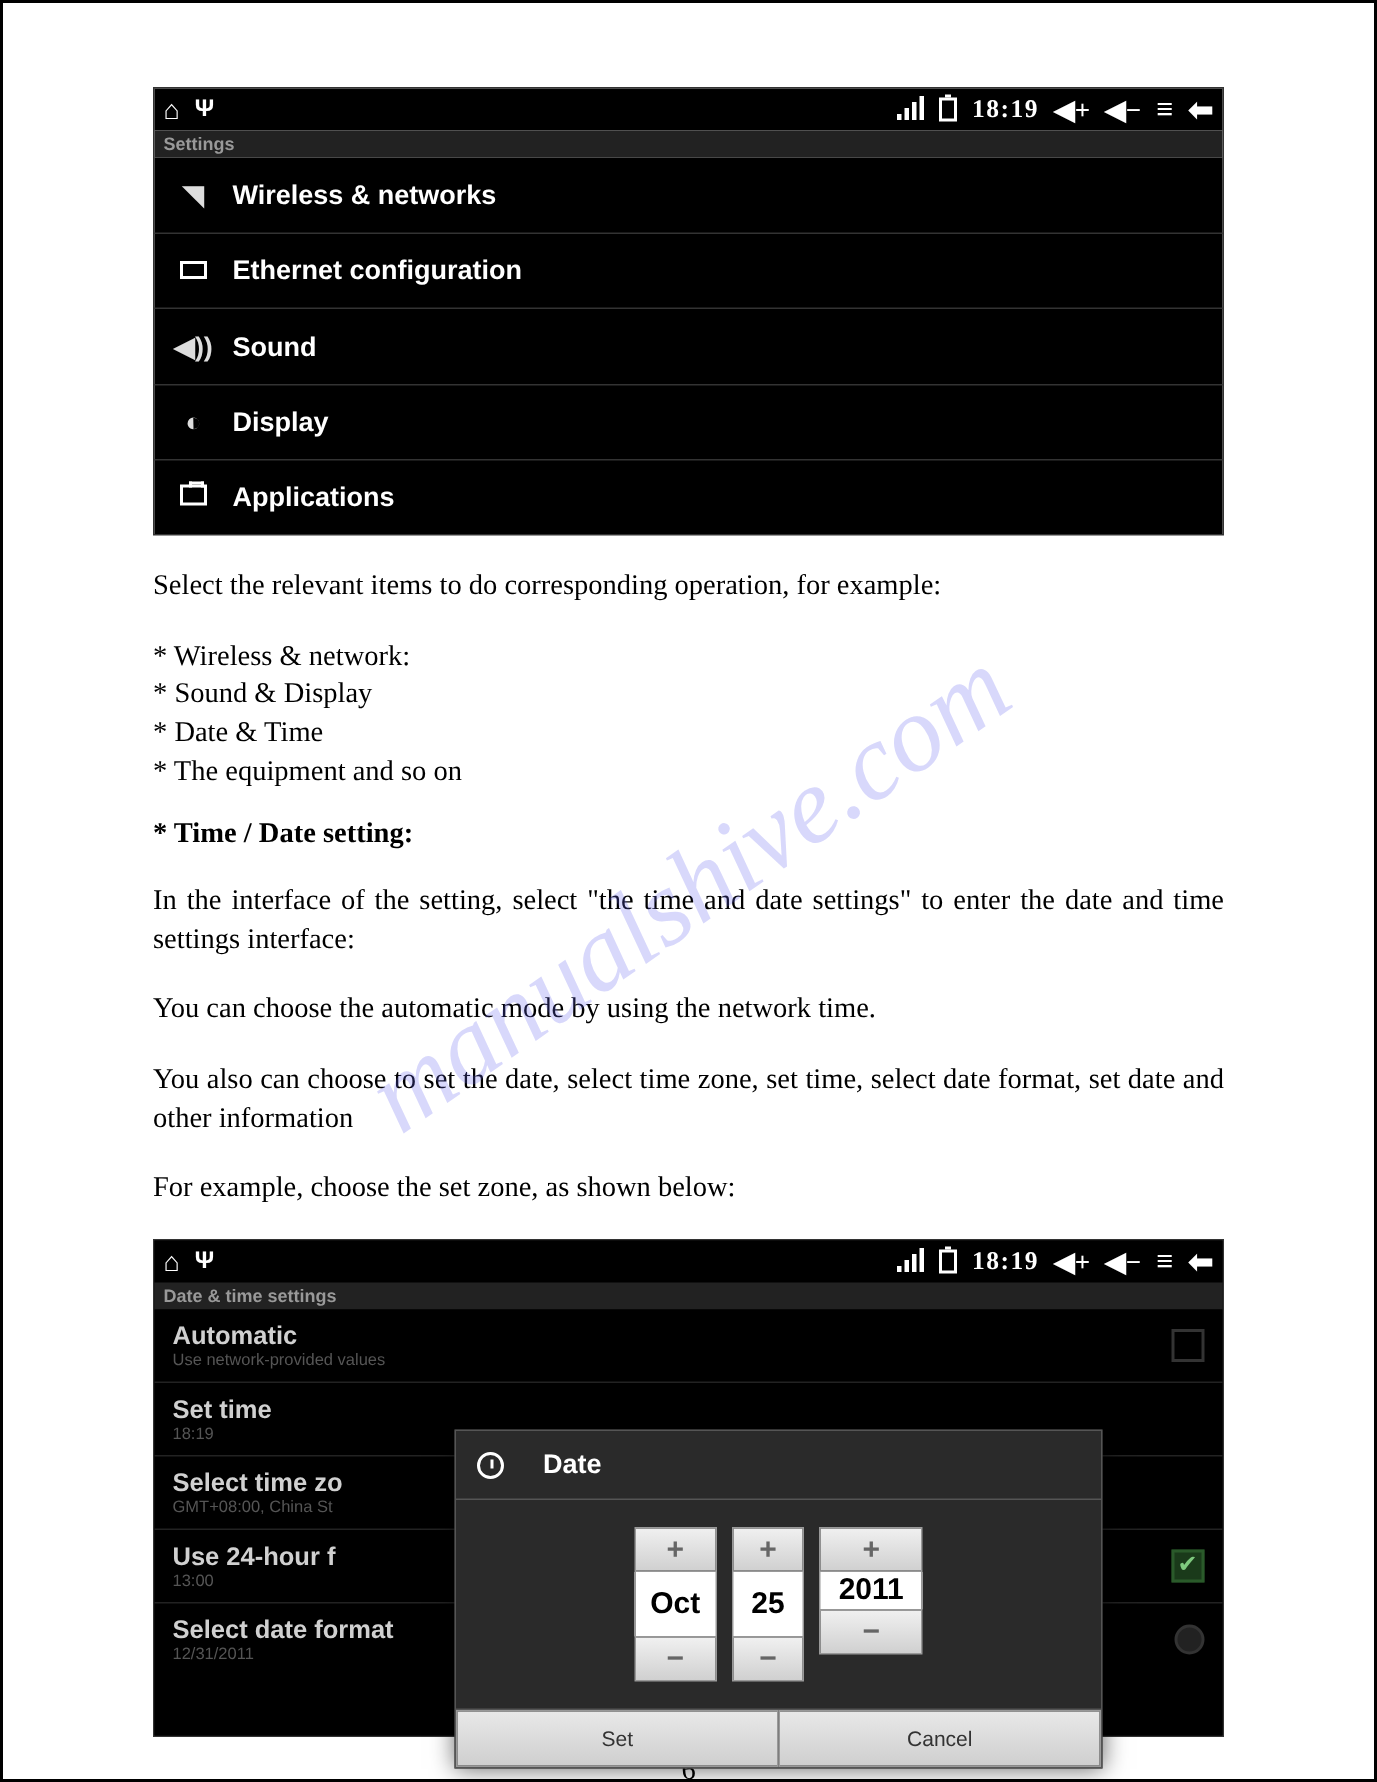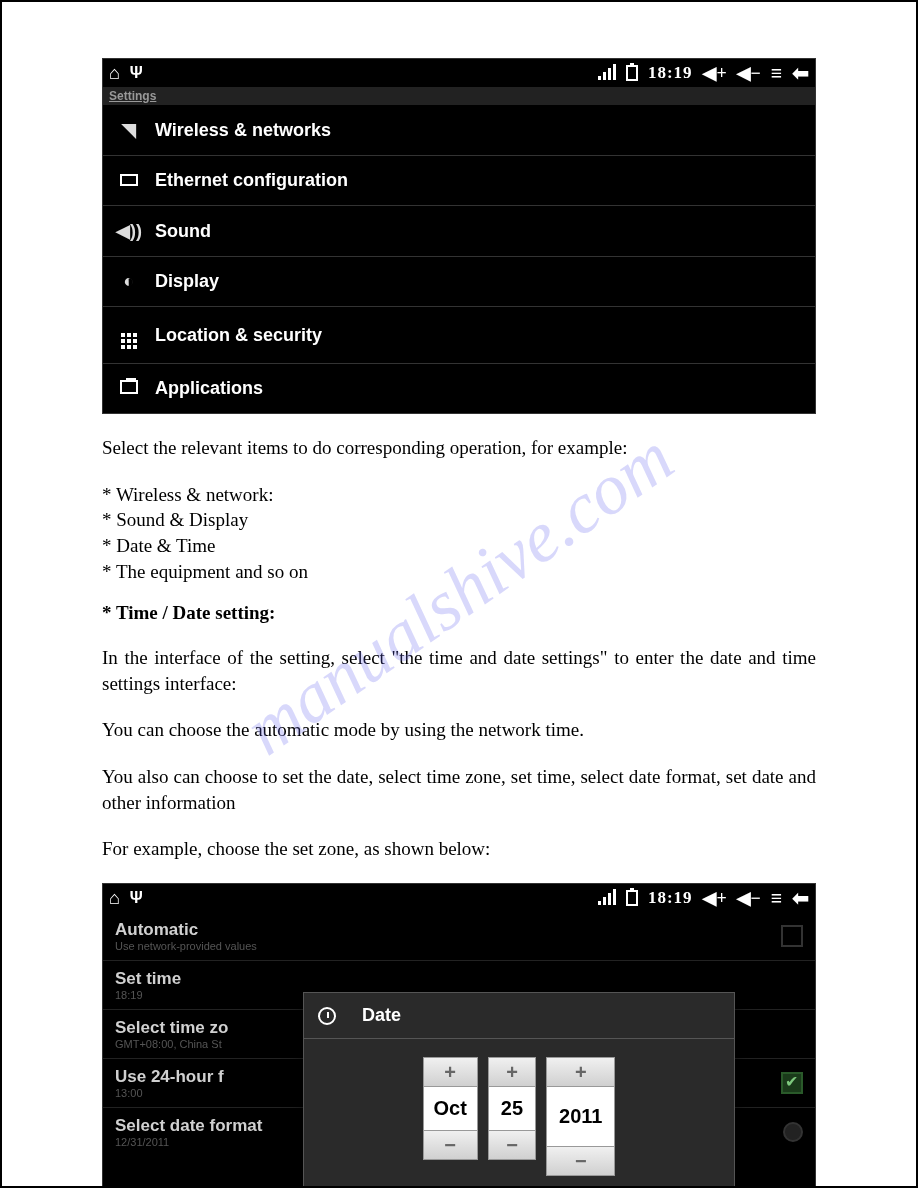--- a/index.html
+++ b/index.html
@@ -12,21 +12,21 @@
 .sb-home { font-size:18px; }
 .sb-usb { font-family:sans-serif; font-size:16px; }
 .sb-sig{ display:inline-block; width:18px; height:14px; position:relative; }
 .sb-sig::before{content:"";position:absolute;bottom:0;left:0;width:3px;height:4px;background:#fff;box-shadow:5px 0 0 #fff,5px -4px 0 #fff,10px 0 0 #fff,10px -4px 0 #fff,10px -8px 0 #fff,15px 0 0 #fff,15px -4px 0 #fff,15px -8px 0 #fff,15px -12px 0 #fff;}
 .sb-batt { display:inline-block; width:12px; height:16px; border:2px solid #fff; position:relative; }
 .sb-batt::before{content:"";position:absolute;top:-4px;left:2px;width:4px;height:2px;background:#fff;}
 .sb-time{font-weight:bold;letter-spacing:1px;}
 .sb-vol{font-size:18px;font-weight:bold;}
 .sb-menu{font-size:20px;line-height:14px;}
 .sb-arrow{font-size:20px;}
-.sectitle{background:#222;color:#999;font-family:Arial,sans-serif;font-size:12px;font-weight:bold;padding:2px 6px;text-decoration:underline;}
+.sectitle{background:#222;color:#999;font-family:Arial,sans-serif;font-size:12px;font-weight:bold;padding:2px 6px;}
 .settings-list{background:#000;}
 .settings-row{display:flex;align-items:center;padding:14px 12px;border-bottom:1px solid #333;color:#fff;font-family:Arial,sans-serif;font-size:18px;font-weight:bold;}
 .settings-row .ic{width:28px;text-align:center;margin-right:12px;font-size:18px;color:#ddd;}
 .grid-ic{display:inline-grid;grid-template-columns:repeat(3,4px);grid-template-rows:repeat(3,4px);gap:2px;}
 .grid-ic span{background:#fff;width:4px;height:4px;}
 .app-ic{display:inline-block;width:18px;height:14px;border:2px solid #fff;position:relative;}
 .app-ic::after{content:"";position:absolute;top:-4px;left:4px;width:6px;height:2px;border:2px solid #fff;border-bottom:none;}
 .eth-ic{display:inline-block;width:18px;height:12px;border:2px solid #fff;}
 .disp-ic{font-size:16px;}
 .body-text{font-size:19px;line-height:1.35;margin:21px 45px;}
@@ -45,21 +45,21 @@
 .rad{position:absolute;right:12px;top:50%;transform:translateY(-50%);width:20px;height:20px;border-radius:50%;background:#222;border:2px solid #333;}
 .dialog{position:absolute;left:200px;right:80px;top:80px;background:#2a2a2a;border:1px solid #555;box-shadow:0 0 15px rgba(0,0,0,.6);font-family:Arial,sans-serif;}
 .dlg-title{display:flex;align-items:center;gap:26px;color:#fff;font-size:18px;font-weight:bold;padding:12px 14px;border-bottom:1px solid #555;}
 .clock-ic{display:inline-block;width:18px;height:18px;border:2px solid #fff;border-radius:50%;position:relative;}
 .clock-ic::after{content:"";position:absolute;top:3px;left:7px;width:2px;height:6px;background:#fff;}
 .spinners{display:flex;justify-content:center;gap:10px;padding:18px 0;}
 .spin{display:flex;flex-direction:column;align-items:stretch;}
 .spin button{height:30px;background:linear-gradient(#f0f0f0,#d0d0d0);border:1px solid #999;font-size:20px;font-weight:bold;color:#666;cursor:pointer;}
 .spin .val{background:#fff;color:#000;text-align:center;padding:10px 12px;font-size:20px;font-weight:bold;border-left:1px solid #999;border-right:1px solid #999;}
 .spin.m .val{padding:10px 10px;}
-.spin.y .val{padding:18px 12px;}
+.spin.y .val{padding:1px 12px;}
 .dlg-btns{display:flex;border-top:1px solid #555;}
 .dlg-btns button{flex:1;padding:10px;background:linear-gradient(#e8e8e8,#cfcfcf);border:1px solid #999;font-size:14px;color:#333;cursor:pointer;}
 .ss2wrap{position:relative;height:284px;background:#000;}
 .watermark{position:absolute;left:50%;top:50%;transform:translate(-50%,-50%) rotate(-35deg);font-size:72px;color:rgba(100,100,240,.25);font-style:italic;font-family:Georgia,serif;pointer-events:none;z-index:5;white-space:nowrap;}
 </style>
 </head>
 <body>
 
 <div class="page">
 
@@ -90,34 +90,20 @@
         <span>Ethernet configuration</span>
       </div>
       <div class="settings-row">
         <span class="ic">◀))</span>
         <span>Sound</span>
       </div>
       <div class="settings-row">
         <span class="ic disp-ic">◐</span>
         <span>Display</span>
       </div>
-      <div class="settings-row">
-        <span class="ic"><span class="grid-ic">
-              <span></span>
-              <span></span>
-              <span></span>
-              <span></span>
-              <span></span>
-              <span></span>
-              <span></span>
-              <span></span>
-              <span></span>
-            </span></span>
-        <span>Location &amp; security</span>
-      </div>
       <div class="settings-row" style="border-bottom:none">
         <span class="ic"><span class="app-ic"></span></span>
         <span>Applications</span>
       </div>
     </div>
   </div>
 
   <div class="body-text">Select the relevant items to do corresponding operation, for example:</div>
   <div class="bullet">* Wireless &amp; network:</div>
   <div class="bullet">* Sound &amp; Display</div>
@@ -139,20 +125,21 @@
       <div class="sb-right">
         <span class="sb-sig"></span>
         <span class="sb-batt"></span>
         <span class="sb-time">18:19</span>
         <span class="sb-vol">◀+</span>
         <span class="sb-vol">◀−</span>
         <span class="sb-menu">≡</span>
         <span class="sb-arrow">⬅</span>
       </div>
     </div>
+    <div class="sectitle">Date &amp; time settings</div>
     <div class="ss2wrap">
       <div class="bg-list">
         <div class="bg-row">
           <div class="t">Automatic</div>
           <div class="s">Use network-provided values</div>
           <span class="chk"></span>
         </div>
         <div class="bg-row">
           <div class="t">Set time</div>
           <div class="s">18:19</div>

